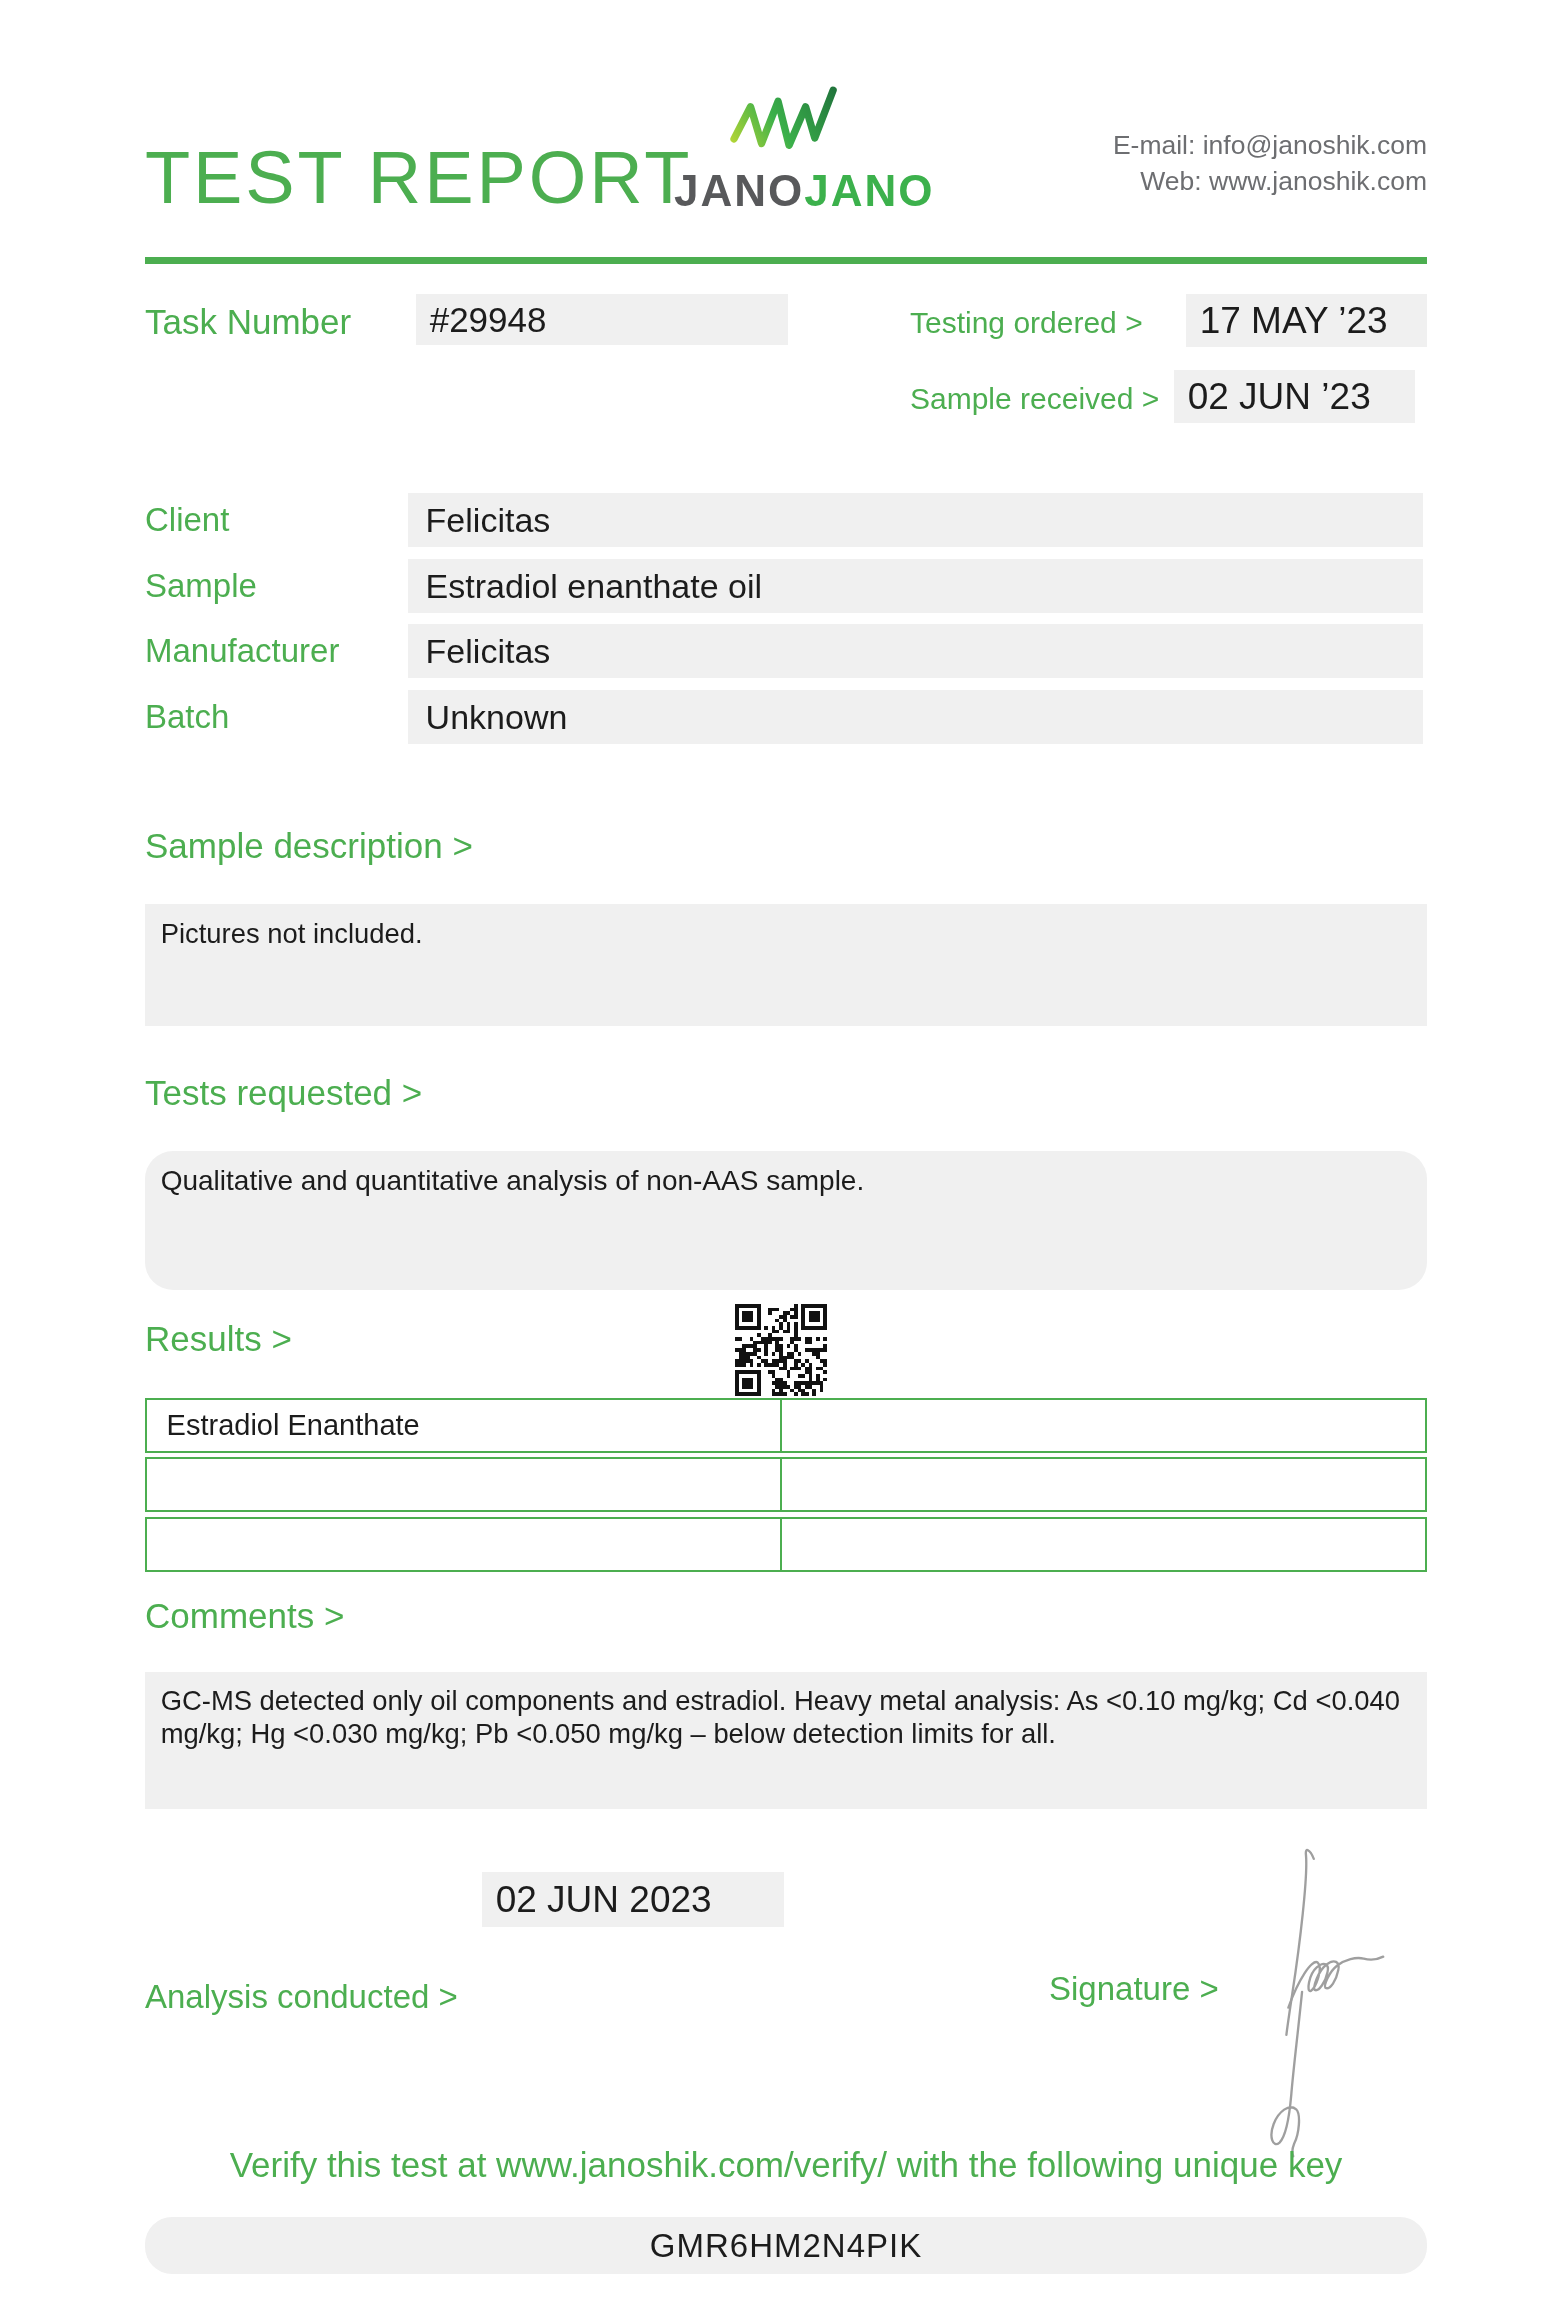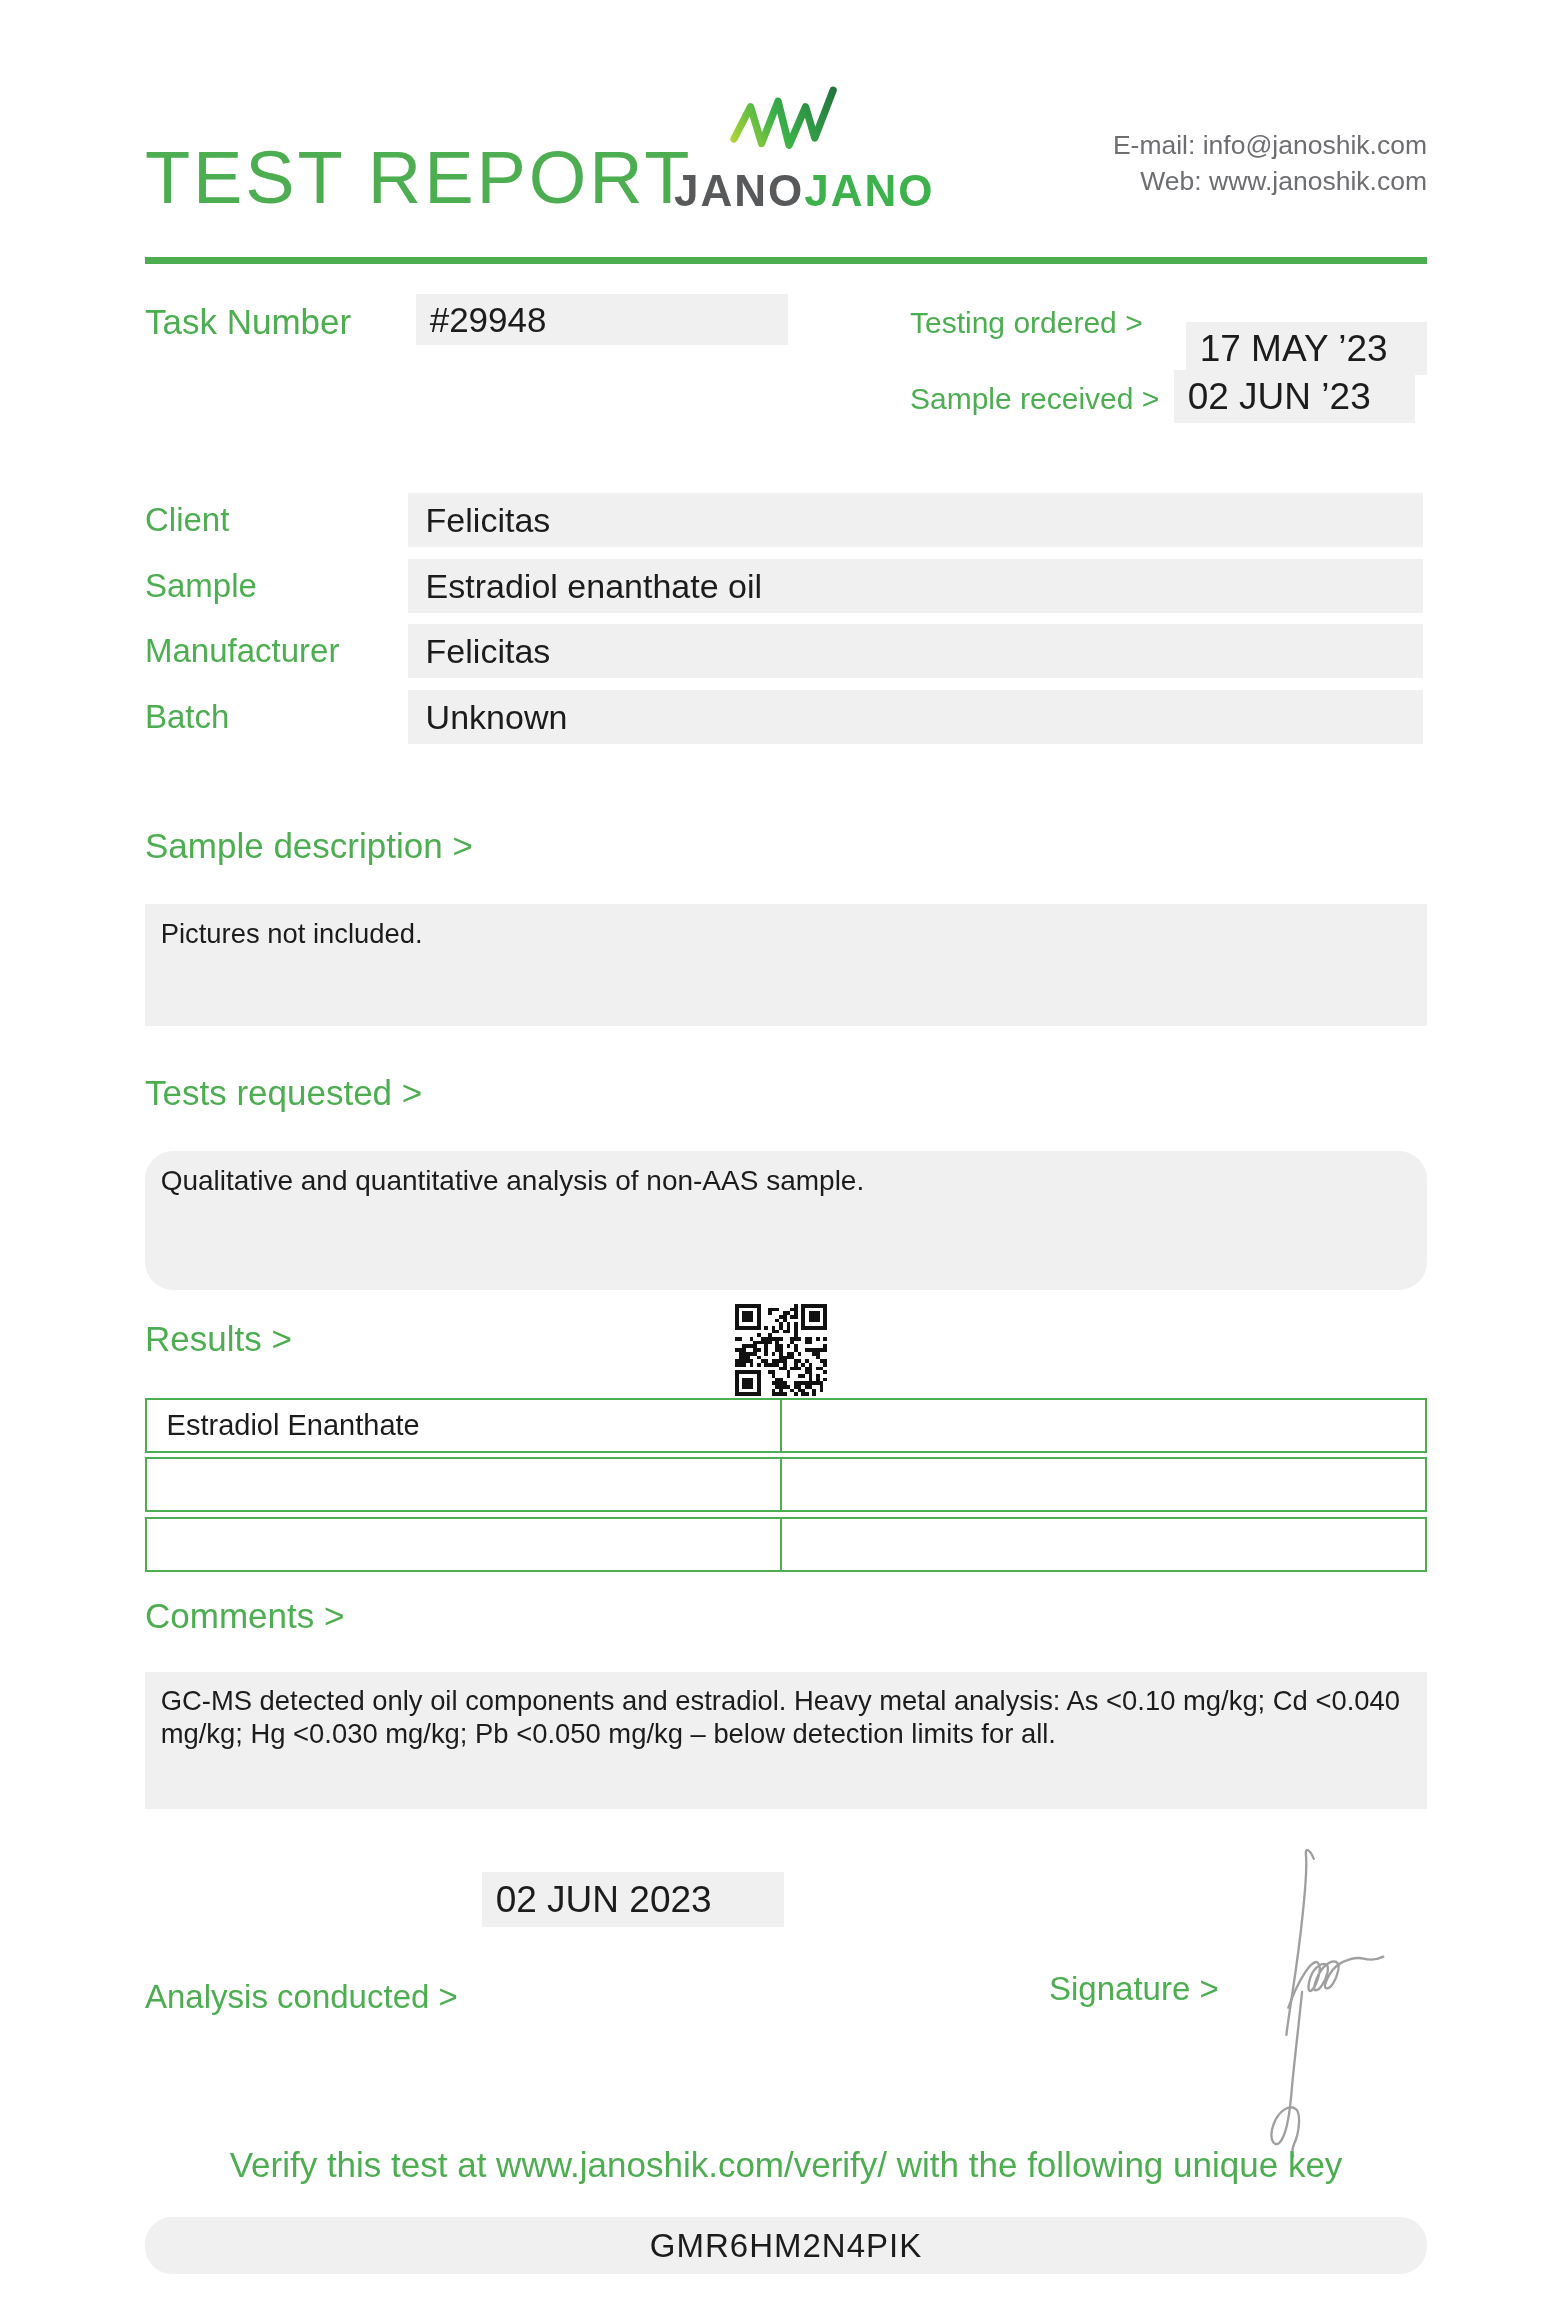--- a/index.html
+++ b/index.html
@@ -22,21 +22,21 @@
   .contact{right:141px;top:127px;text-align:right;color:#6d6e71;font-size:26.5px;line-height:36px;white-space:nowrap;}
   .rule{left:145px;top:257px;width:1282px;height:6.9px;background:#4cae50;}
 
   
   .task-label{left:145px;top:302px;font-size:35px;}
   .task-box{left:416px;top:294px;width:372px;height:51px;font-size:35px;display:flex;align-items:center;padding-left:13.7px;box-sizing:border-box;}
   .date-label{font-size:30px;white-space:nowrap;}
   .ordered-label{left:910px;top:306px;}
   .received-label{left:910px;top:382px;}
   .date-box{width:241px;height:53px;font-size:37px;display:flex;align-items:center;padding-left:13.7px;box-sizing:border-box;white-space:nowrap;}
-  .ordered-box{left:1186px;top:294px;margin-top:28px;}
+  .ordered-box{left:1186px;top:294px;}
   .received-box{left:1174px;top:370px;}
 
   
   .info-label{left:145px;font-size:33px;height:54px;display:flex;align-items:center;}
   .info-box{left:408px;width:1015px;height:54px;font-size:34px;display:flex;align-items:center;padding-left:17.6px;box-sizing:border-box;}
 
   .sec-head{left:145px;font-size:35px;}
   .sec-box{left:145px;width:1282px;box-sizing:border-box;padding:11.8px 15.7px;font-size:27.4px;line-height:35px;}
 
   

